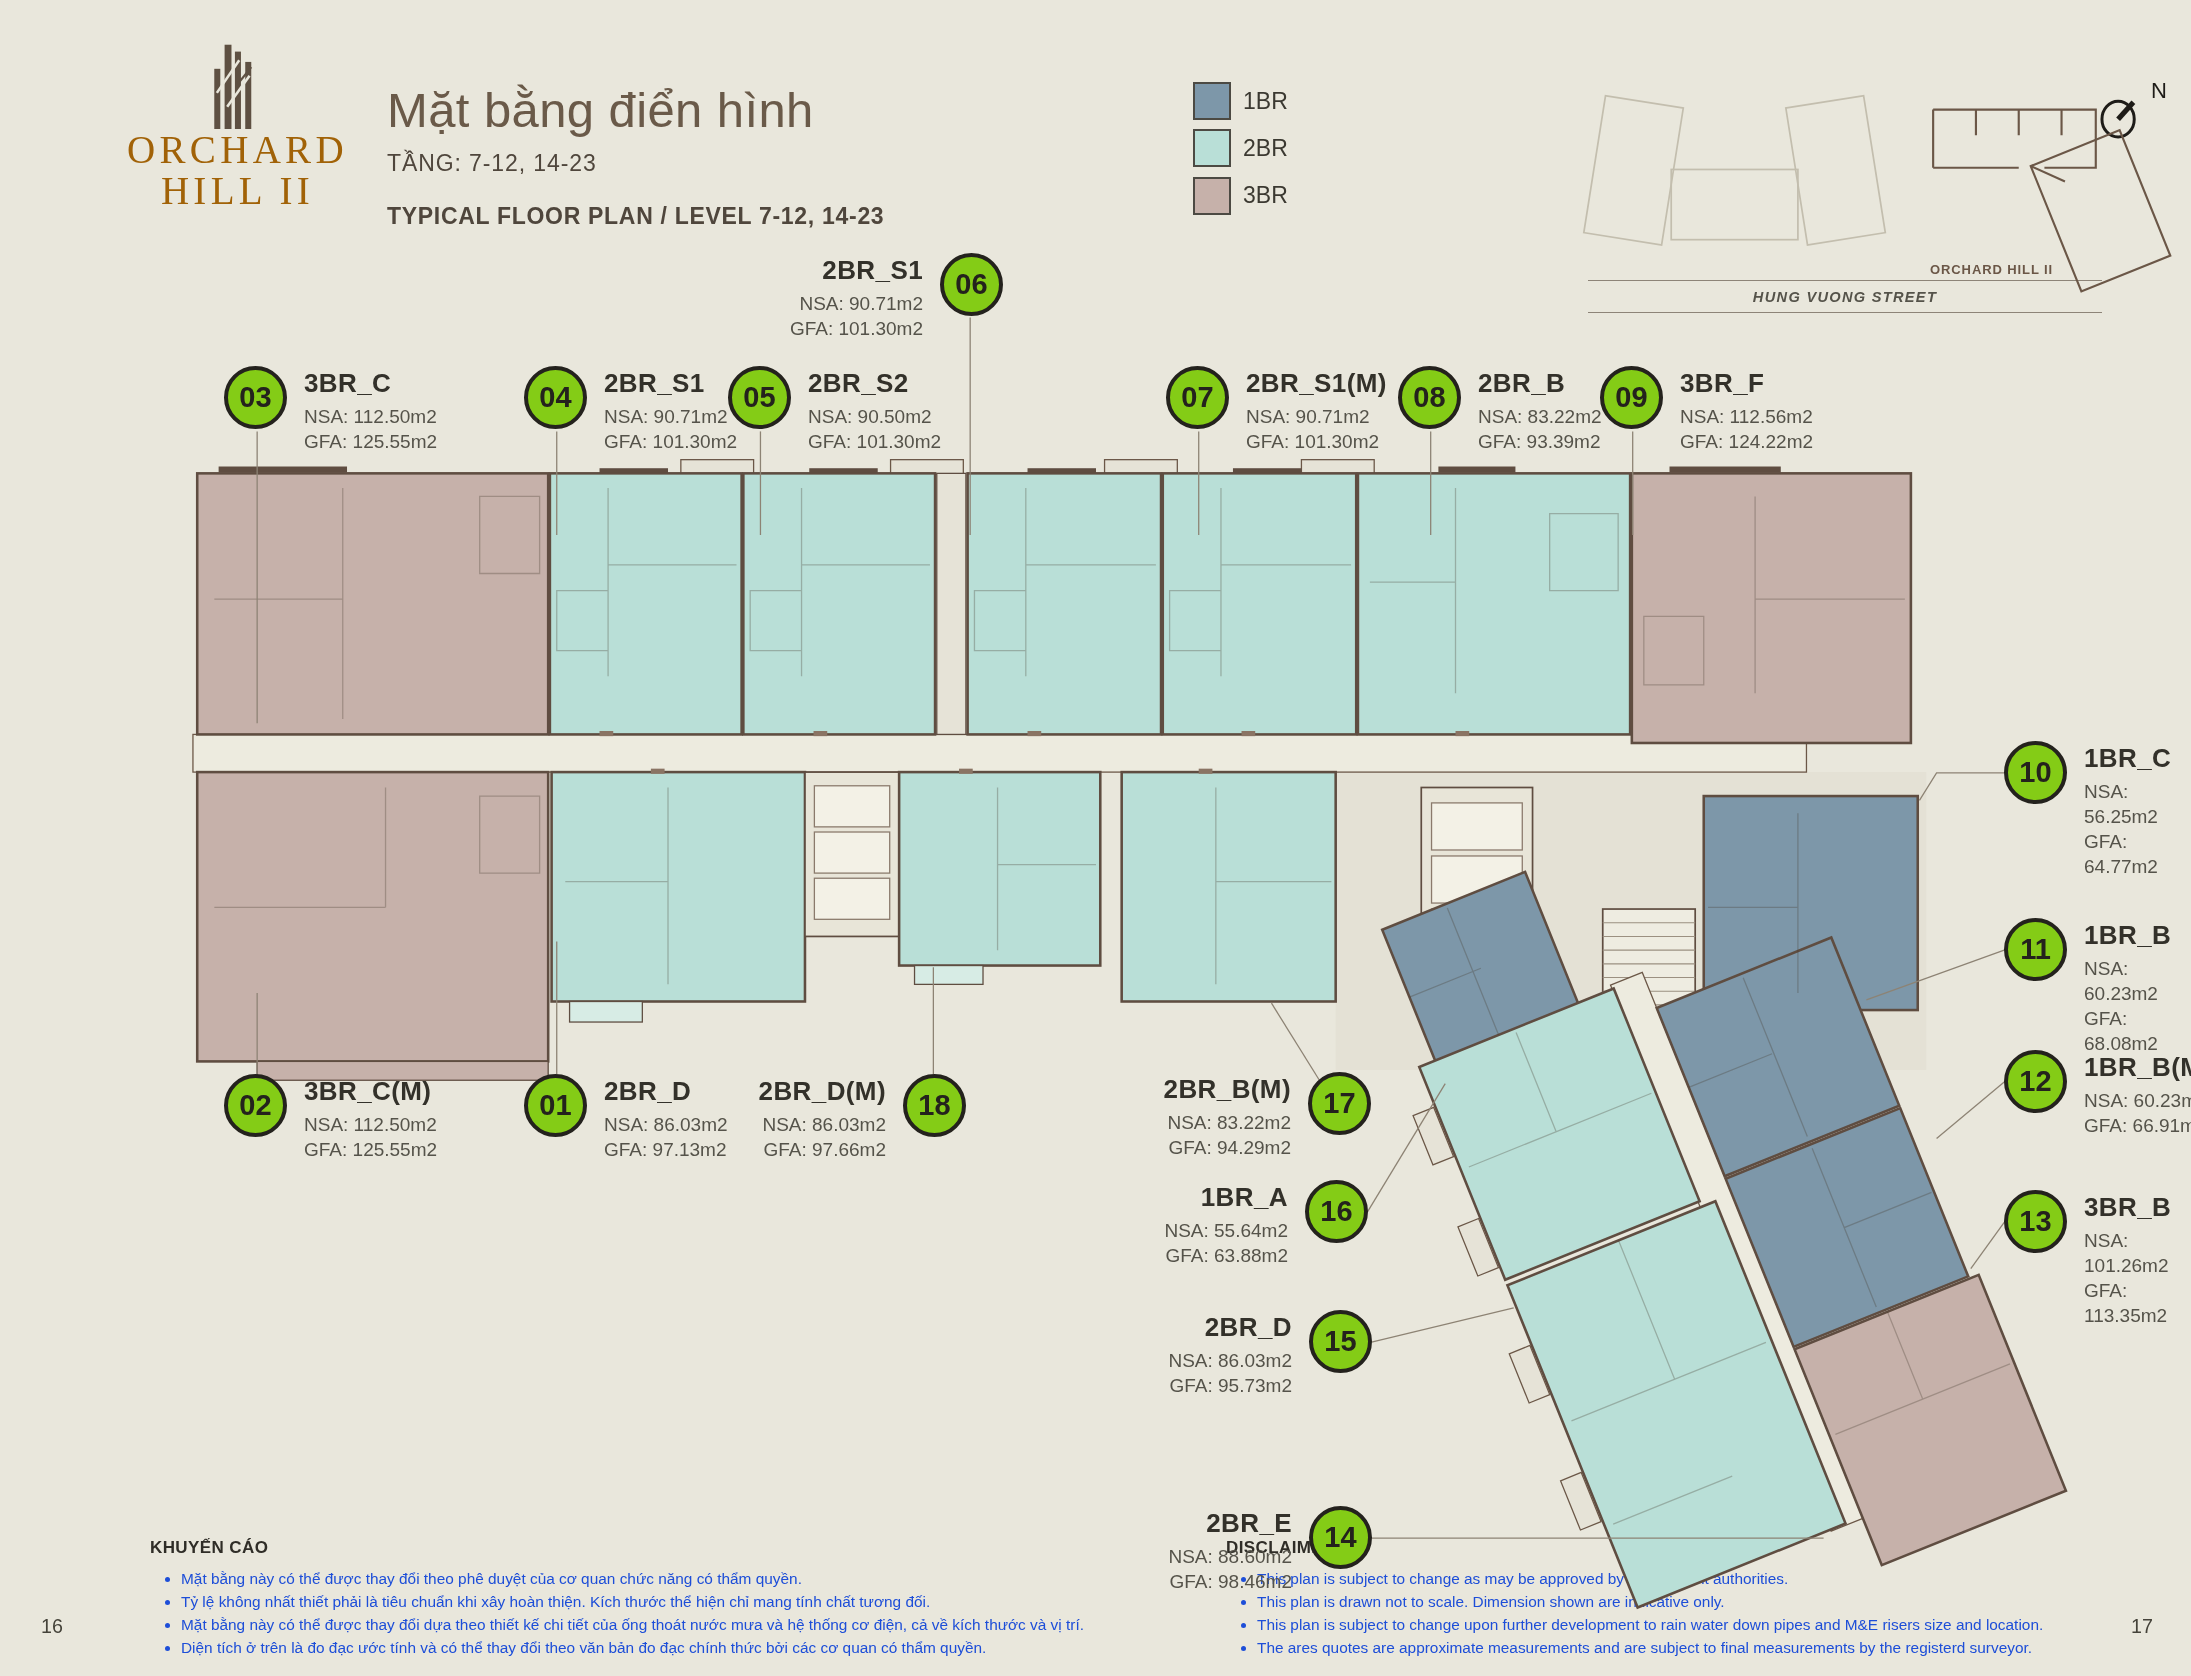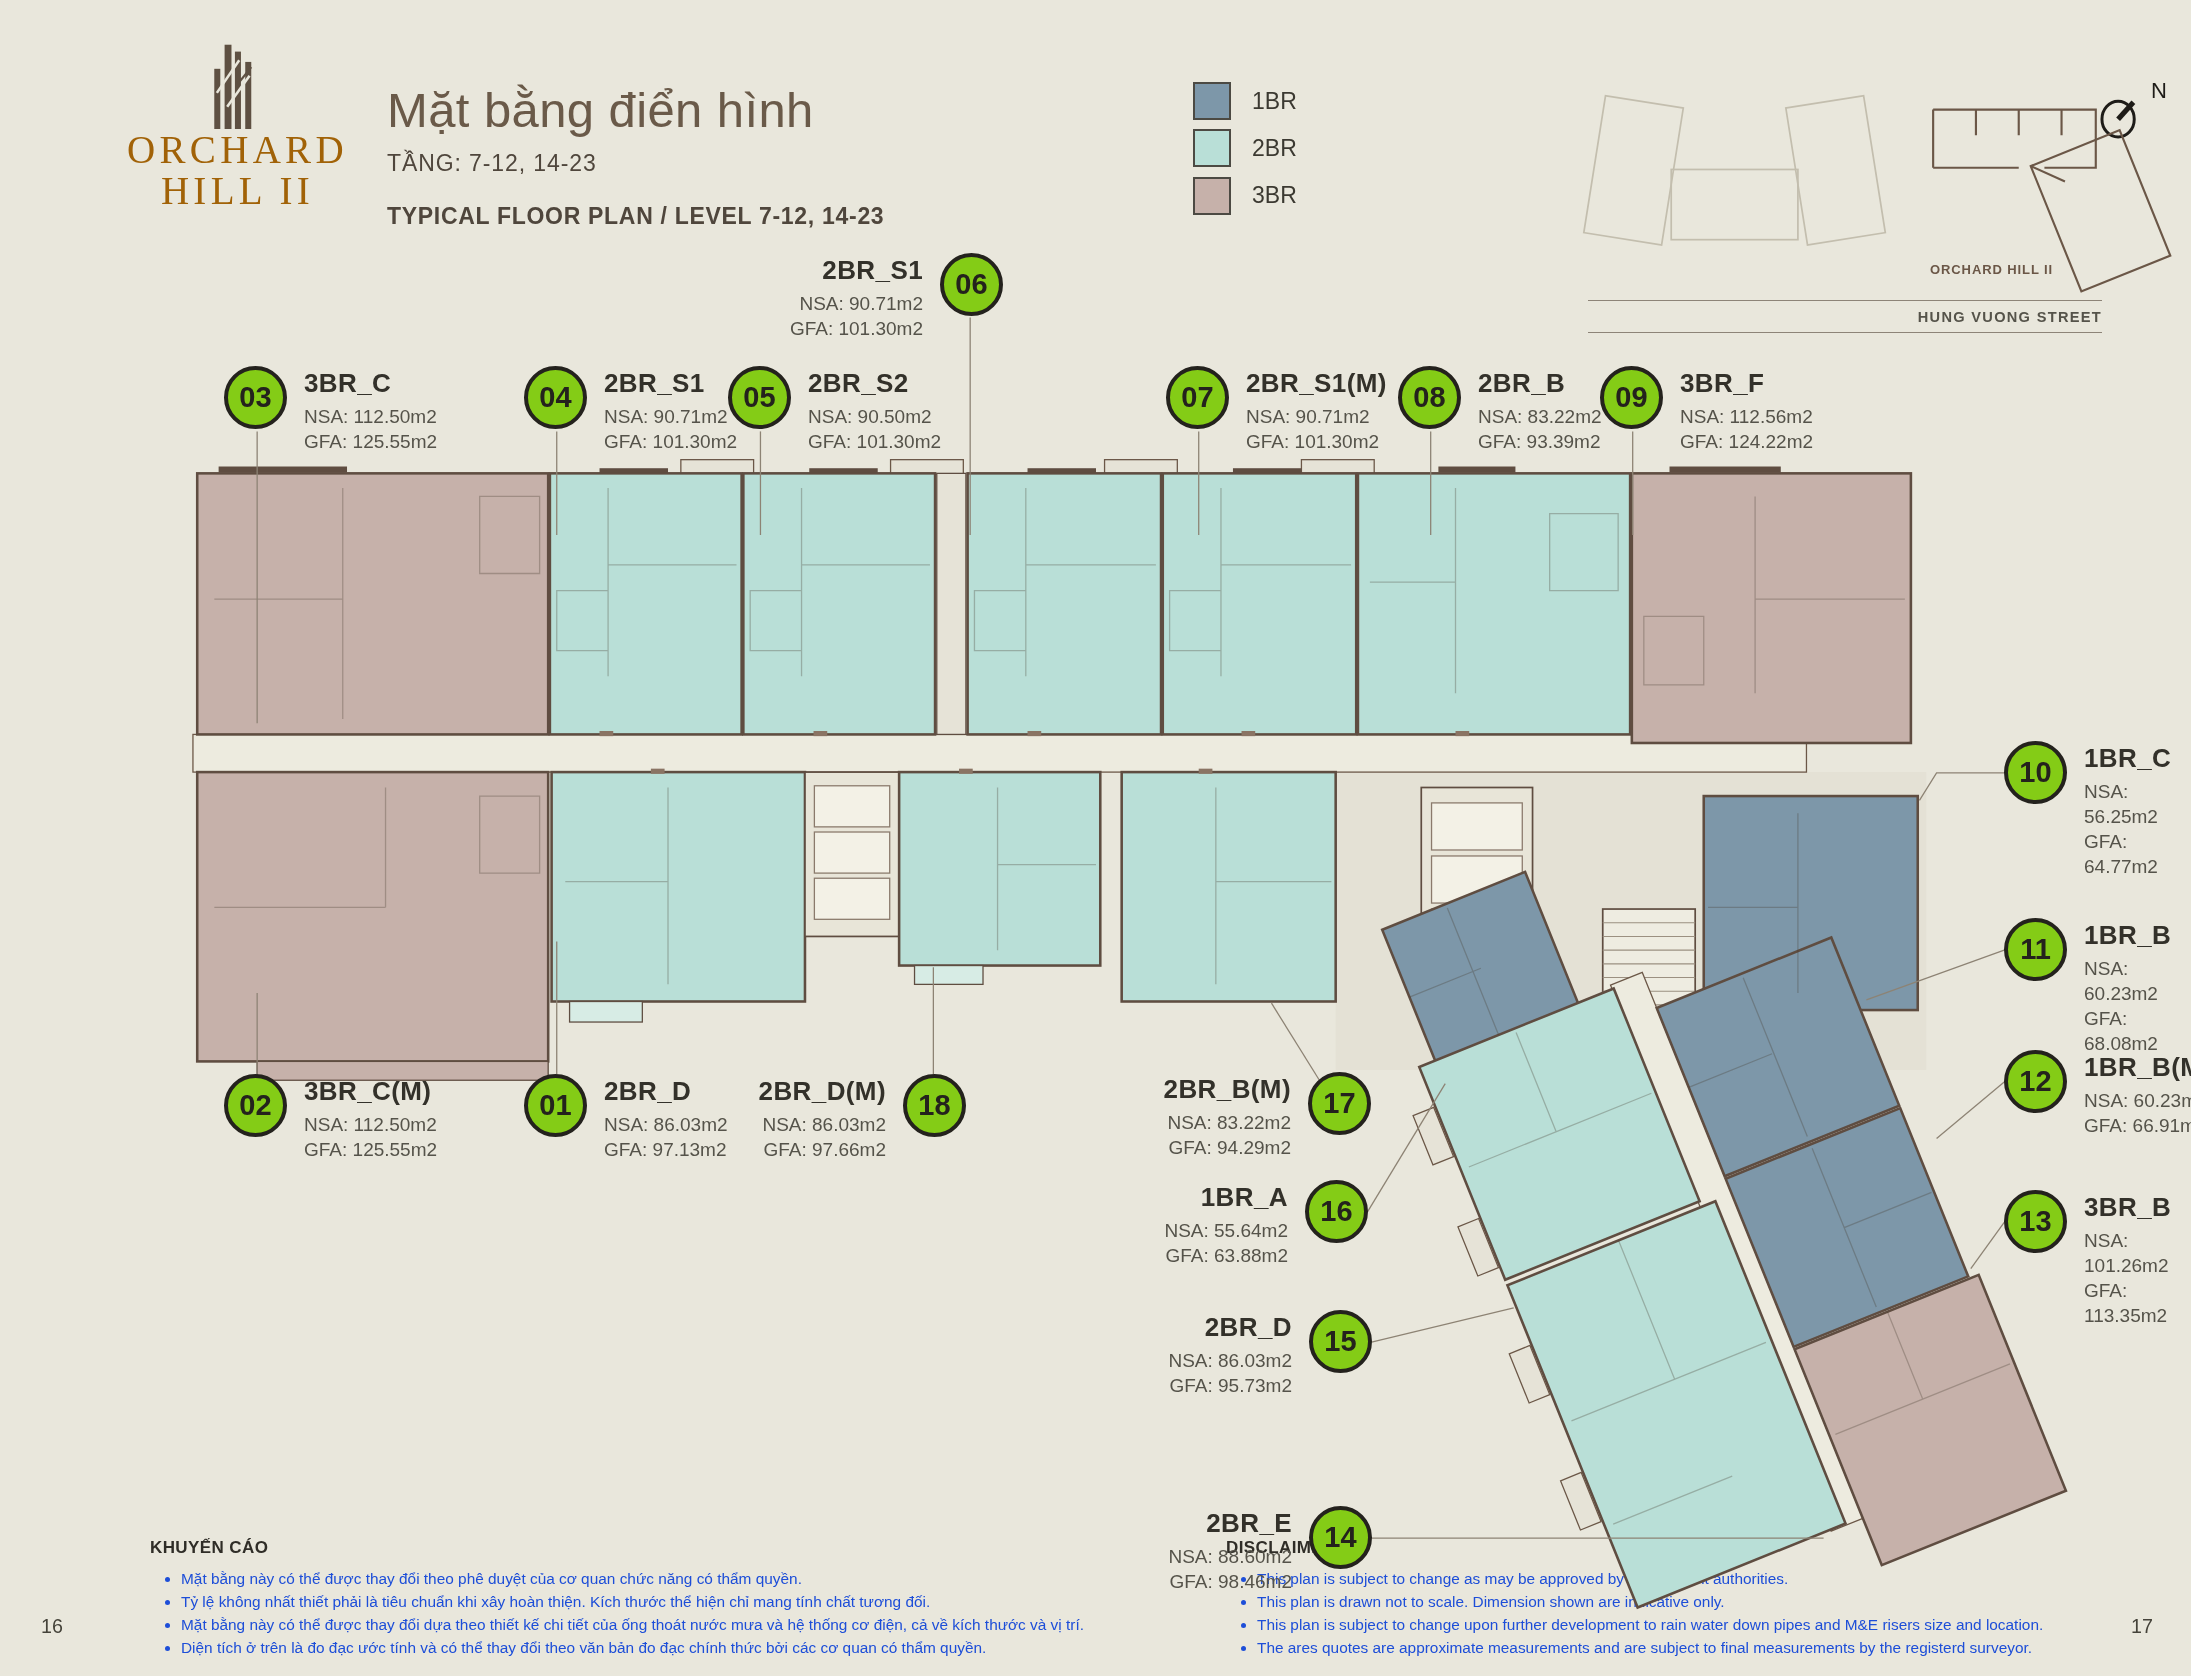--- a/index.html
+++ b/index.html
@@ -8,27 +8,27 @@
   svg{display:block}
   
   .logo{position:absolute;left:86px;top:43px;width:231px;text-align:center;color:#a16207;margin-left:36px;}
   .logo .word{font-family:"Liberation Serif",serif;font-size:39px;letter-spacing:4.3px;line-height:1.06;font-weight:400;}
   .titleblock{position:absolute;left:387px;top:82px;}
   .titleblock h1{margin:0;font-size:49px;font-weight:500;color:#6a5a49;letter-spacing:0.4px;}
   .titleblock .sub1{margin-top:12px;font-size:23px;font-weight:500;color:#4f463c;letter-spacing:0.9px;}
   .titleblock .sub2{margin-top:26px;font-size:23px;font-weight:700;color:#4f463c;letter-spacing:0.7px;}
   
   .legend{position:absolute;left:1193px;top:82px;}
-  .legrow{display:flex;align-items:center;gap:21px;margin-bottom:9.4px;}
+  .legrow{display:flex;align-items:center;gap:12px;margin-bottom:9.4px;}
   .sw{width:38px;height:38px;border:2.6px solid #4c4a43;box-sizing:border-box;}
   .sw.b1{background:#7d97a9}.sw.b2{background:#b9dfd7}.sw.b3{background:#c6b1aa}
   .legrow span{font-size:23px;color:#3b3931;}
   
   .kp-label{position:absolute;font-size:13px;font-weight:700;letter-spacing:0.9px;color:#6b5747;}
-  .street{position:absolute;left:1588px;top:300px;width:514px;text-align:right;}
+  .street{position:absolute;left:1588px;top:280px;width:514px;text-align:center;font-style:italic;}
   .street .ln{height:0;border-top:1.3px solid #8d8478;}
   .street .tx{font-size:14.6px;font-weight:700;letter-spacing:1.3px;color:#55534a;padding:7.7px 0;}
   .north{position:absolute;left:2096px;top:92px;width:86px;}
   .north .nl{position:absolute;left:55px;top:-13.7px;font-size:22px;color:#1e1c18;}
   
   .callout{position:absolute;display:flex;gap:17px;align-items:flex-start;z-index:5;}
   .callout.left{flex-direction:row-reverse;}
   .callout.left .c-label{text-align:right;}
   .c-circle{width:55px;height:55px;border:4.3px solid #24221d;border-radius:50%;background:#84cc16;
             display:flex;align-items:center;justify-content:center;font-size:29px;font-weight:600;color:#24221d;flex:0 0 auto;}

